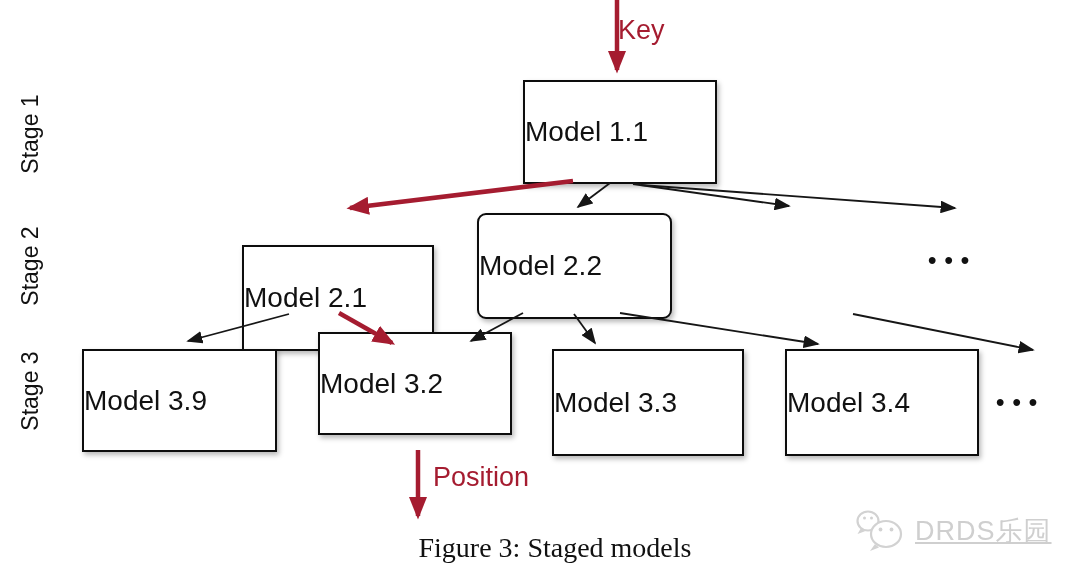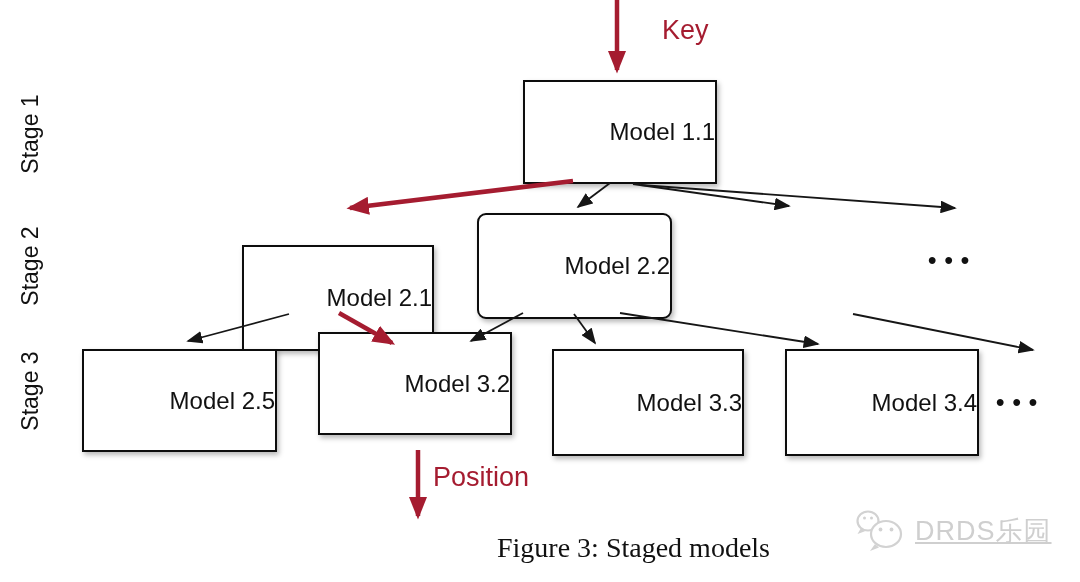--- a/index.html
+++ b/index.html
@@ -7,36 +7,36 @@
     position:relative; width:1080px; height:582px; background:#ffffff;
     font-family:"Liberation Sans", sans-serif; overflow:hidden;
   }
   .edges-layer {
     position:absolute; left:0; top:0; width:1080px; height:582px;
     z-index:5; pointer-events:none;
   }
   .node {
     position:absolute; background:#ffffff; border:2px solid #0d0d0d;
     box-shadow:2px 3px 5px rgba(0,0,0,0.28);
-    display:flex; align-items:center; justify-content:flex-end;
-    font-size:24px; color:#111111; z-index:1;
+    display:flex; align-items:center; justify-content:flex-start;
+    font-size:28px; color:#111111; z-index:1;
   }
   .stage-label {
     position:absolute; width:110px; height:26px; text-align:center;
     font-size:23px; color:#111111; transform:rotate(-90deg); z-index:1;
   }
   .dots {
     position:absolute; font-size:24px; font-weight:bold; letter-spacing:8px;
     color:#111111; z-index:1;
   }
   .anno {
     position:absolute; font-size:27px; color:var(--hl,#A51C30); z-index:6;
   }
   .caption {
-    position:absolute; left:340px; top:532px; width:430px; text-align:right;
+    position:absolute; left:340px; top:532px; width:430px; text-align:center;
     font-family:"Liberation Serif", serif; font-size:28px; color:#111111; z-index:1;
   }
   .watermark {
     position:absolute; left:854px; top:508px; display:flex; align-items:center;
     gap:7px; color:#cfcfcf; font-size:27px; z-index:1;
   }
   .watermark .wm-text { letter-spacing:1px;text-decoration:underline; }
 </style>
 </head>
 <body>
@@ -73,36 +73,36 @@
   <div class="node" style="left:523px; top:80px;  width:190px; height:100px;">
     <span>Model 1.1</span>
   </div>
   <div class="node" style="left:242px; top:213px; width:188px; height:102px;margin-top:32px;">
     <span>Model 2.1</span>
   </div>
   <div class="node" style="left:477px; top:213px; width:191px; height:102px;border-radius:9px;">
     <span>Model 2.2</span>
   </div>
   <div class="node" style="left:82px;  top:349px; width:191px; height:99px;">
-    <span>Model 2.5</span>
+    <span>Model 3.9</span>
   </div>
   <div class="node" style="left:318px; top:332px; width:190px; height:99px;">
     <span>Model 3.2</span>
   </div>
   <div class="node" style="left:552px; top:349px; width:188px; height:103px;">
     <span>Model 3.3</span>
   </div>
   <div class="node" style="left:785px; top:349px; width:190px; height:103px;">
     <span>Model 3.4</span>
   </div>
 
   <div class="dots" style="left:928px; top:246px;">•••</div>
   <div class="dots" style="left:996px; top:388px;">•••</div>
 
-  <div class="anno" style="left:662px; top:15px;">Key</div>
+  <div class="anno" style="left:618px; top:15px;">Key</div>
   <div class="anno" style="left:433px; top:462px;">Position</div>
 
   <div class="caption">Figure 3: Staged models</div>
 
   <div class="watermark">
     <svg width="54" height="46" viewBox="0 0 54 46">
       <g stroke="#d2d2d2" stroke-width="2.2" fill="#ffffff">
         <ellipse cx="14" cy="13" rx="10.5" ry="9.5"></ellipse>
         <ellipse cx="32" cy="26" rx="15" ry="13"></ellipse>
       </g>

